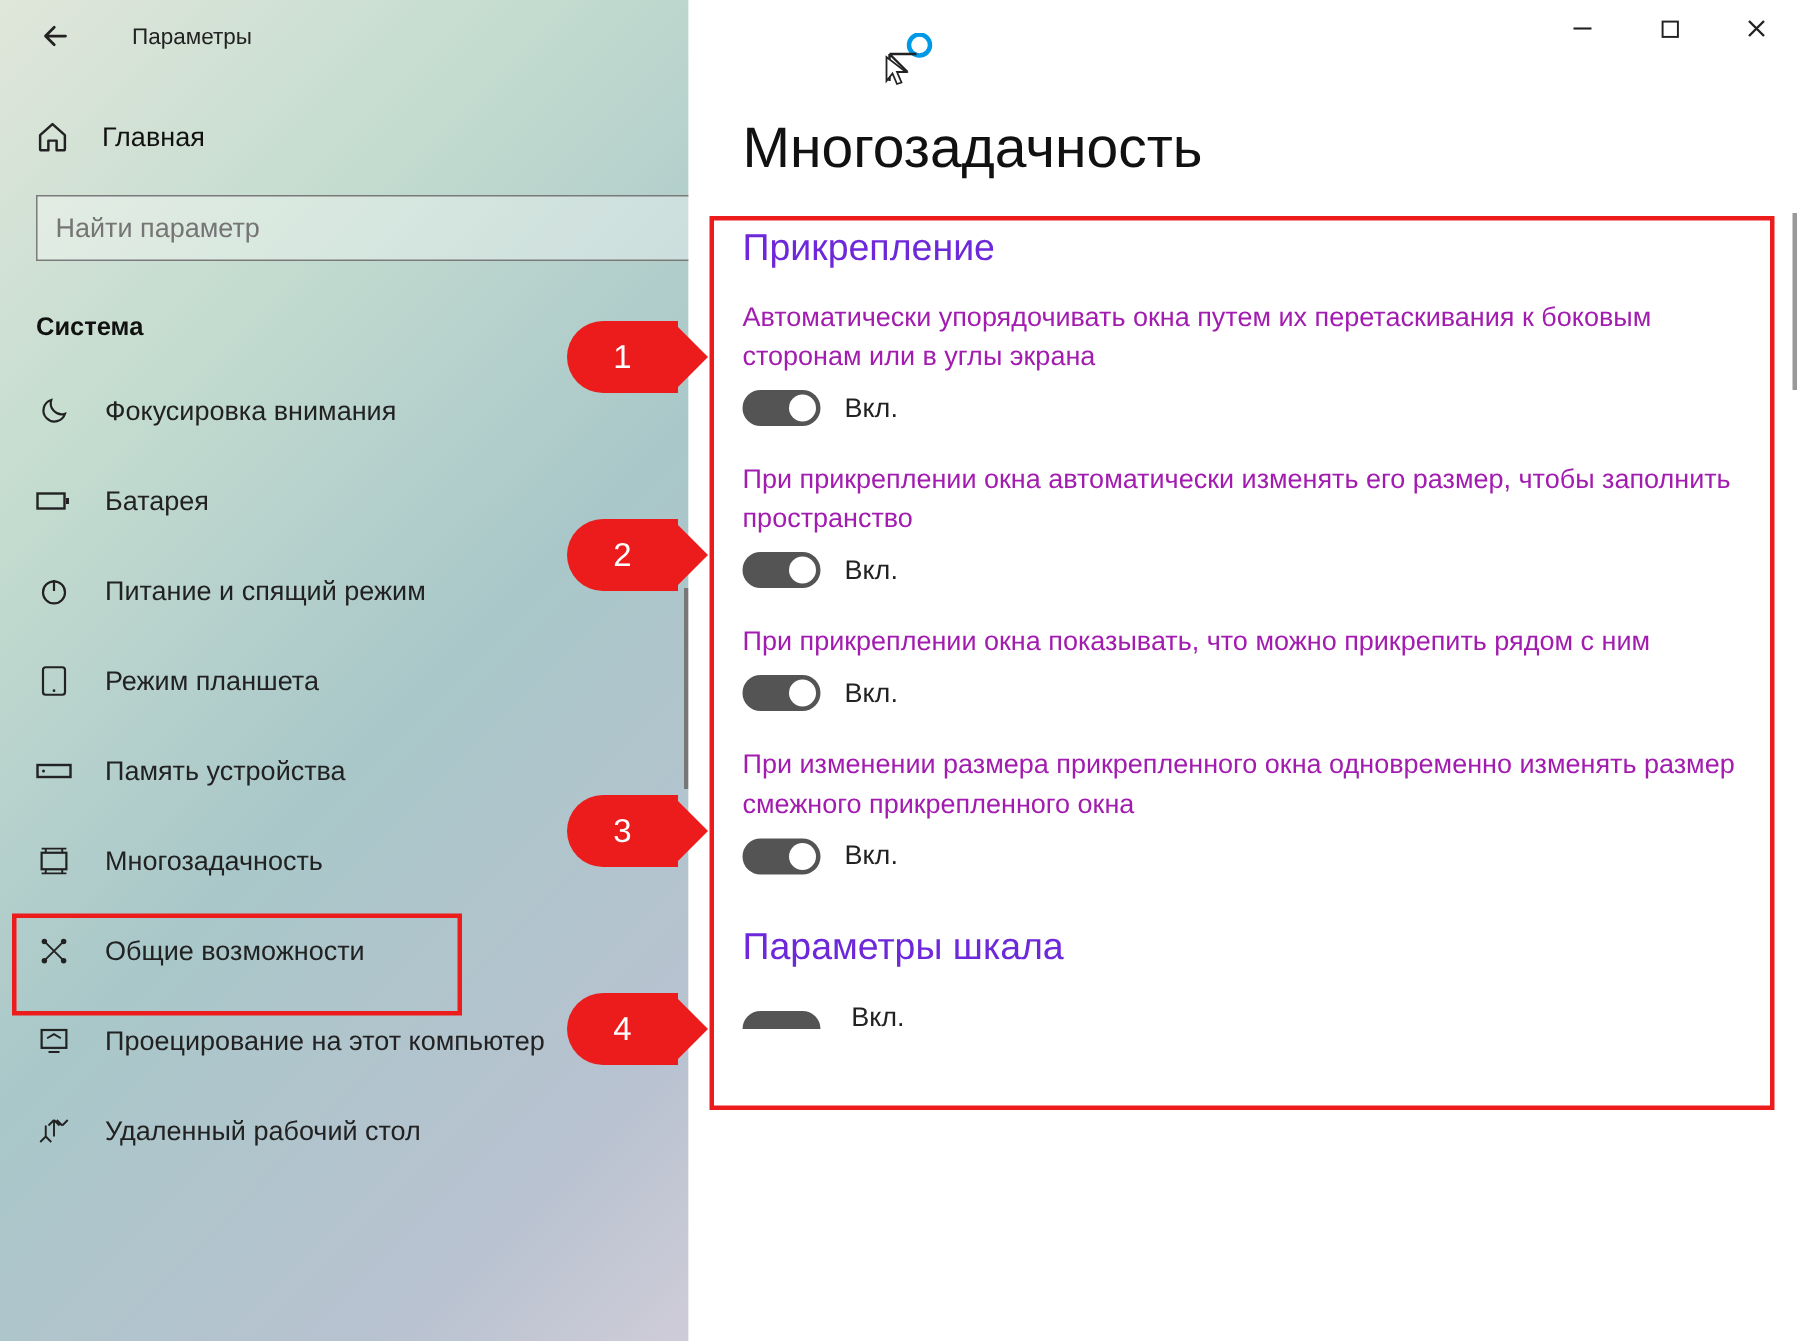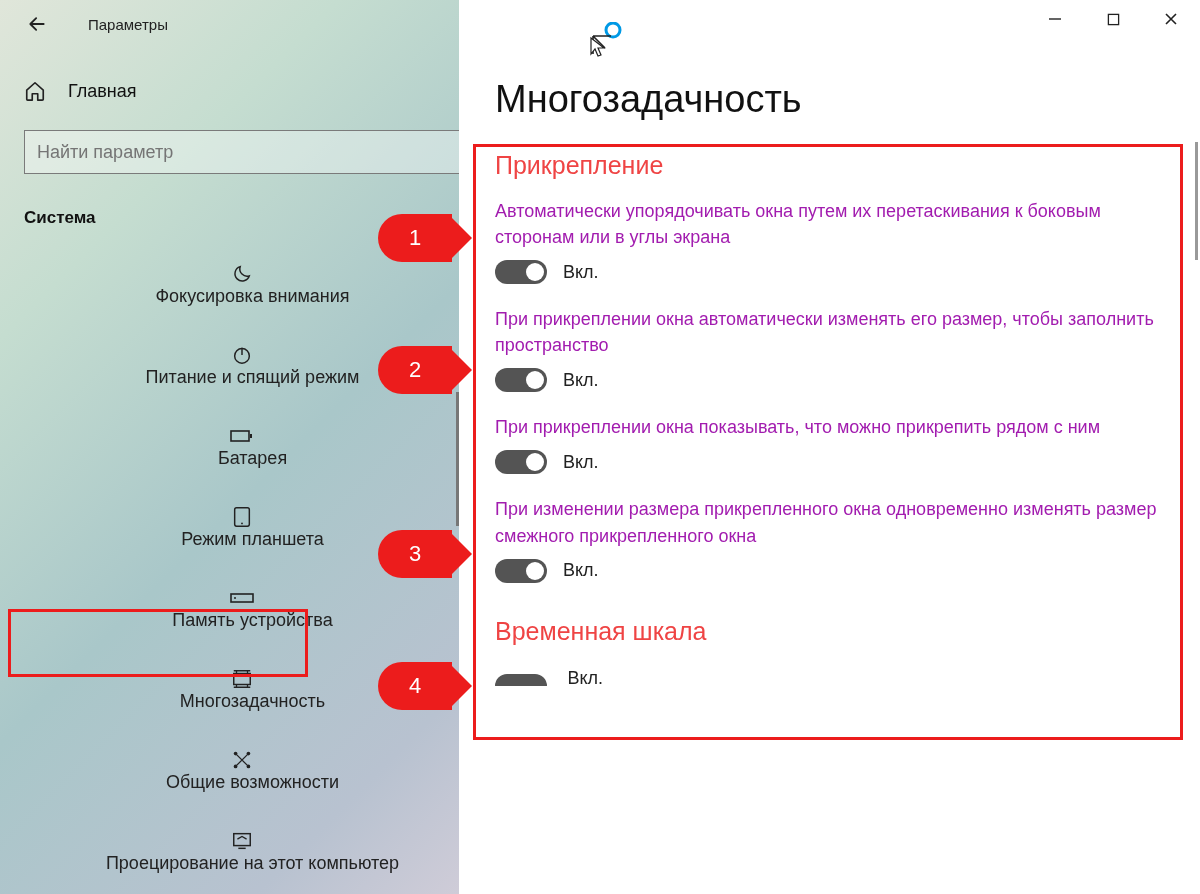--- a/index.html
+++ b/index.html
@@ -45,21 +45,20 @@
 
 .section-title { padding: 8px 0 8px 24px; font-size: 17px; font-weight: 700; color: #111; margin-bottom: 8px; }
 
 .nav-item {
   display: flex;
   align-items: center;
   padding: 18px 0 18px 24px;
   cursor: pointer;
   font-size: 18px;
   color: #222;
-  flex-direction: column;
 }
 .nav-item .nav-icon { width: 24px; height: 24px; display: flex; align-items: center; justify-content: center; }
 .nav-item .nav-label { margin-left: 22px; }
 
 .highlight-box {
   position: absolute;
   left: 8px;
   top: 609px;
   width: 300px;
   height: 68px;
@@ -102,21 +101,21 @@
 .cortana-cursor {
   position: absolute;
   top: 22px;
   left: 128px;
   width: 36px;
   height: 36px;
 }
 
 .page-heading { font-size: 38px; font-weight: 400; color: #111; margin-top: 78px; margin-bottom: 30px; }
 
-.section-h { font-size: 25px; font-weight: 400; color: #ef4444; margin-bottom: 18px; }
+.section-h { font-size: 25px; font-weight: 400; color: #6d28d9; margin-bottom: 18px; }
 
 .setting-block { margin-bottom: 22px; }
 .setting-desc { font-size: 18px; color: #a21caf; line-height: 1.45; margin-bottom: 10px; }
 .toggle-row { display: flex; align-items: center; gap: 16px; }
 .toggle {
   width: 52px;
   height: 24px;
   border-radius: 12px;
   background: #545454;
   position: relative;
@@ -237,36 +236,36 @@
     <span class="nav-icon">
       <svg width="22" height="22" viewBox="0 0 24 24">
           <path d="M20 14a8 8 0 0 1-10-10 8 8 0 1 0 10 10z" stroke="#222" stroke-width="1.6" fill="none"></path>
         </svg>
     </span>
     <span class="nav-label">Фокусировка внимания</span>
   </div>
 
   <div class="nav-item">
     <span class="nav-icon">
-      <svg width="22" height="22" viewBox="0 0 24 24">
-          <circle cx="12" cy="13" r="8" stroke="#222" stroke-width="1.6" fill="none"></circle>
-          <path d="M12 4v8" stroke="#222" stroke-width="1.6"></path>
-        </svg>
-    </span>
-    <span class="nav-label">Питание и спящий режим</span>
-  </div>
-
-  <div class="nav-item">
-    <span class="nav-icon">
       <svg width="24" height="16" viewBox="0 0 24 16">
           <rect x="1" y="3" width="18" height="10" stroke="#222" stroke-width="1.6" fill="none"></rect>
           <rect x="20" y="6" width="2" height="4" fill="#222"></rect>
         </svg>
     </span>
     <span class="nav-label">Батарея</span>
+  </div>
+
+  <div class="nav-item">
+    <span class="nav-icon">
+      <svg width="22" height="22" viewBox="0 0 24 24">
+          <circle cx="12" cy="13" r="8" stroke="#222" stroke-width="1.6" fill="none"></circle>
+          <path d="M12 4v8" stroke="#222" stroke-width="1.6"></path>
+        </svg>
+    </span>
+    <span class="nav-label">Питание и спящий режим</span>
   </div>
 
   <div class="nav-item">
     <span class="nav-icon">
       <svg width="22" height="22" viewBox="0 0 24 24">
           <rect x="4" y="2" width="16" height="20" rx="2" stroke="#222" stroke-width="1.6" fill="none"></rect>
           <circle cx="12" cy="19" r="1" fill="#222"></circle>
         </svg>
     </span>
     <span class="nav-label">Режим планшета</span>
@@ -388,21 +387,21 @@
 
   <div class="setting-block">
     <div class="setting-desc">При изменении размера прикрепленного окна одновременно изменять размер смежного прикрепленного окна</div>
     <div class="toggle-row">
       <div class="toggle"></div>
       <span class="toggle-label">Вкл.</span>
     </div>
   </div>
 
   <div class="timeline-section">
-    <h2 class="section-h">Временная шкала</h2>
+    <h2 class="section-h">Параметры шкала</h2>
     <span class="partial-toggle"></span>
     <span class="partial-label">Вкл.</span>
   </div>
 
   <div class="red-frame"></div>
   <div class="main-scroll"></div>
 </div>
 
 <div class="callout c1">1</div>
 <div class="callout c2">2</div>

